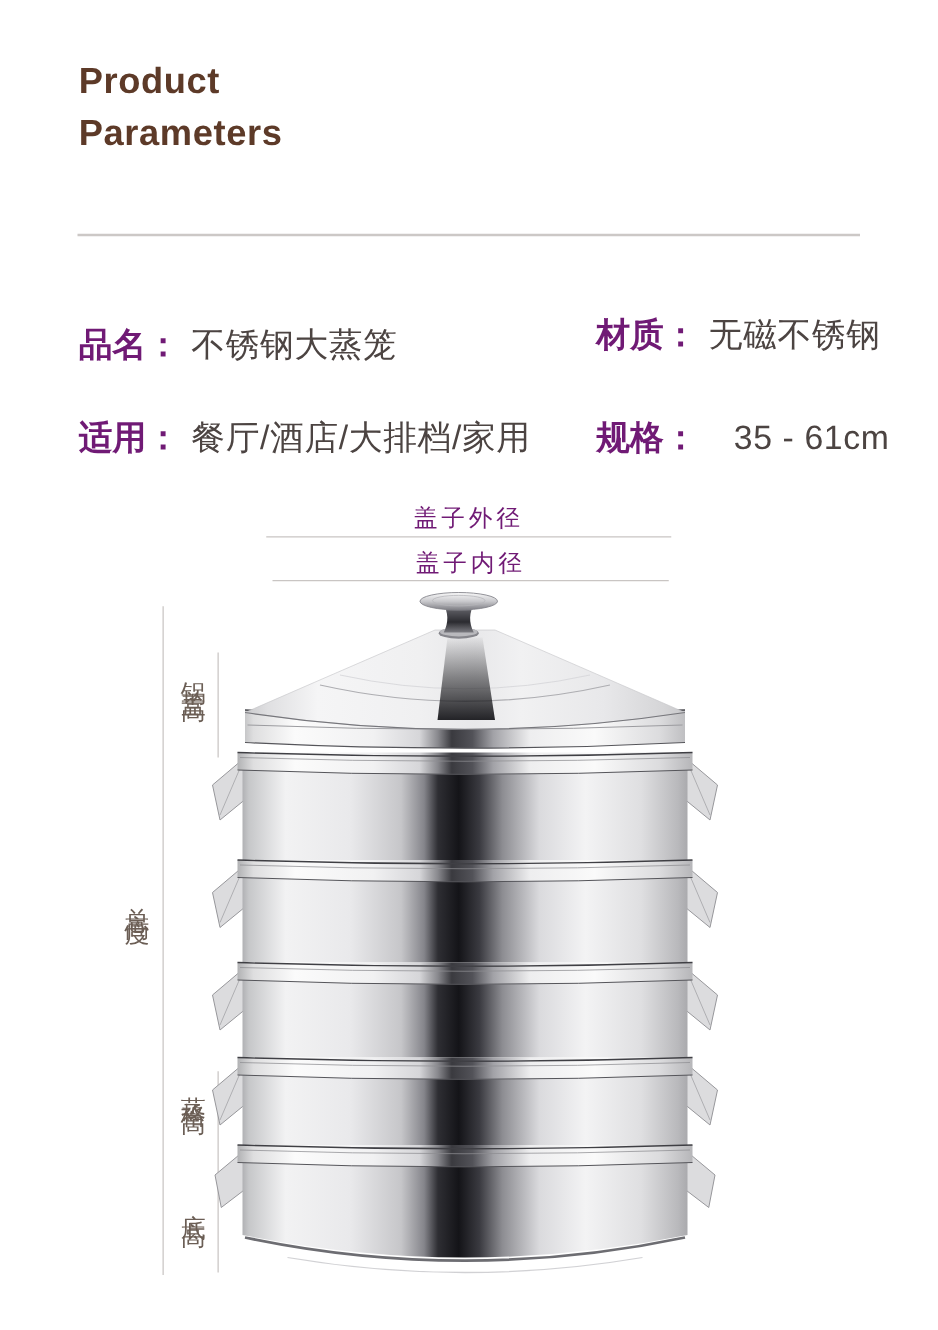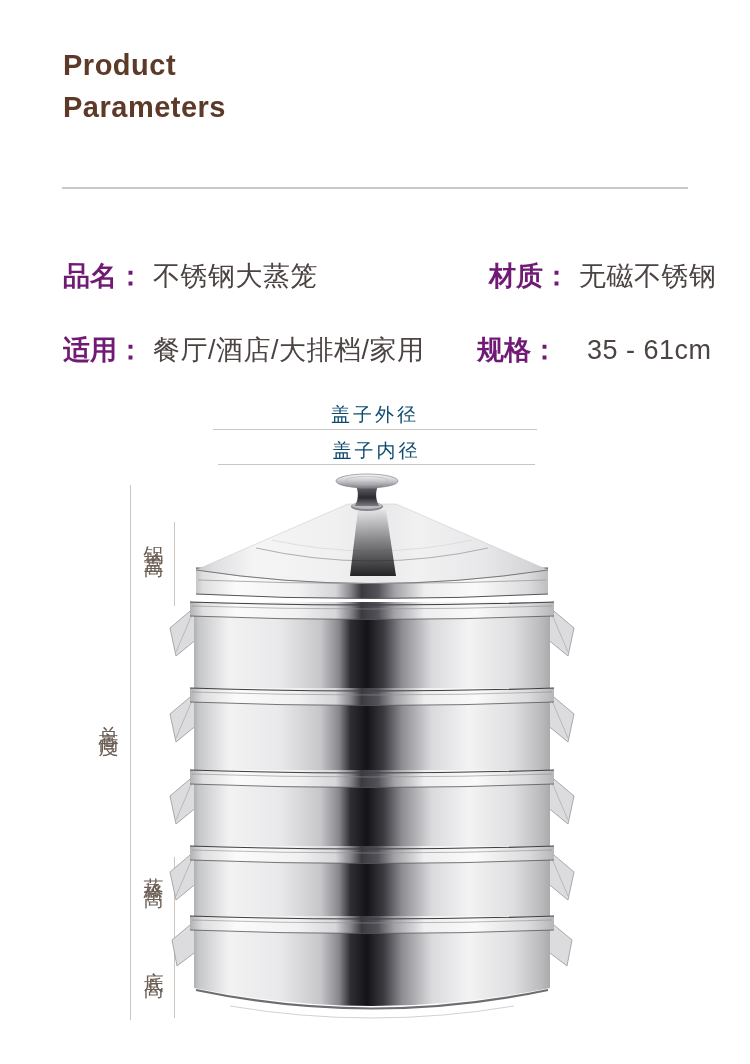--- a/index.html
+++ b/index.html
@@ -11,26 +11,26 @@
             color:#5d3a28;line-height:42px;letter-spacing:.5px;}
   .title-zh{position:absolute;top:36px;right:74px;font-size:60px;font-weight:700;
             color:#5d3a28;letter-spacing:3px;}
   .divider{position:absolute;left:62px;top:187px;width:626px;height:2px;background:#ccc8c6;}
 
   
   .spec{position:absolute;display:flex;align-items:baseline;white-space:nowrap;font-size:27px;}
   .spec .lbl{font-weight:700;color:#701a75;margin-right:9px;}
   .spec .val{font-weight:400;color:#4c4442;letter-spacing:.5px;}
   .spec.r1c1{left:63px;top:258px;}
-  .spec.r1c2{left:477px;top:258px;margin-left:12px;}
+  .spec.r1c2{left:477px;top:250px;}
   .spec.r2c1{left:63px;top:332px;justify-content:space-between;}
   .spec.r2c2{left:477px;top:332px;gap:20px;}
 
   
-  .dim-label-h{position:absolute;text-align:center;font-size:19px;color:#0c4a6e;letter-spacing:3px;}
+  .dim-label-h{position:absolute;text-align:center;font-size:19px;color:#701a75;letter-spacing:3px;}
   .dim-line-h{position:absolute;height:1px;background:#c9c5c3;}
   .dim-line-v{position:absolute;width:1px;background:#c9c5c3;}
   .dim-label-v{position:absolute;writing-mode:vertical-rl;text-orientation:upright;
                font-size:20px;color:#6b5e55;letter-spacing:5px;line-height:26px;}
 
   .steamer{position:absolute;left:160px;top:470px;}
 </style>
 </head>
 <body>
 

